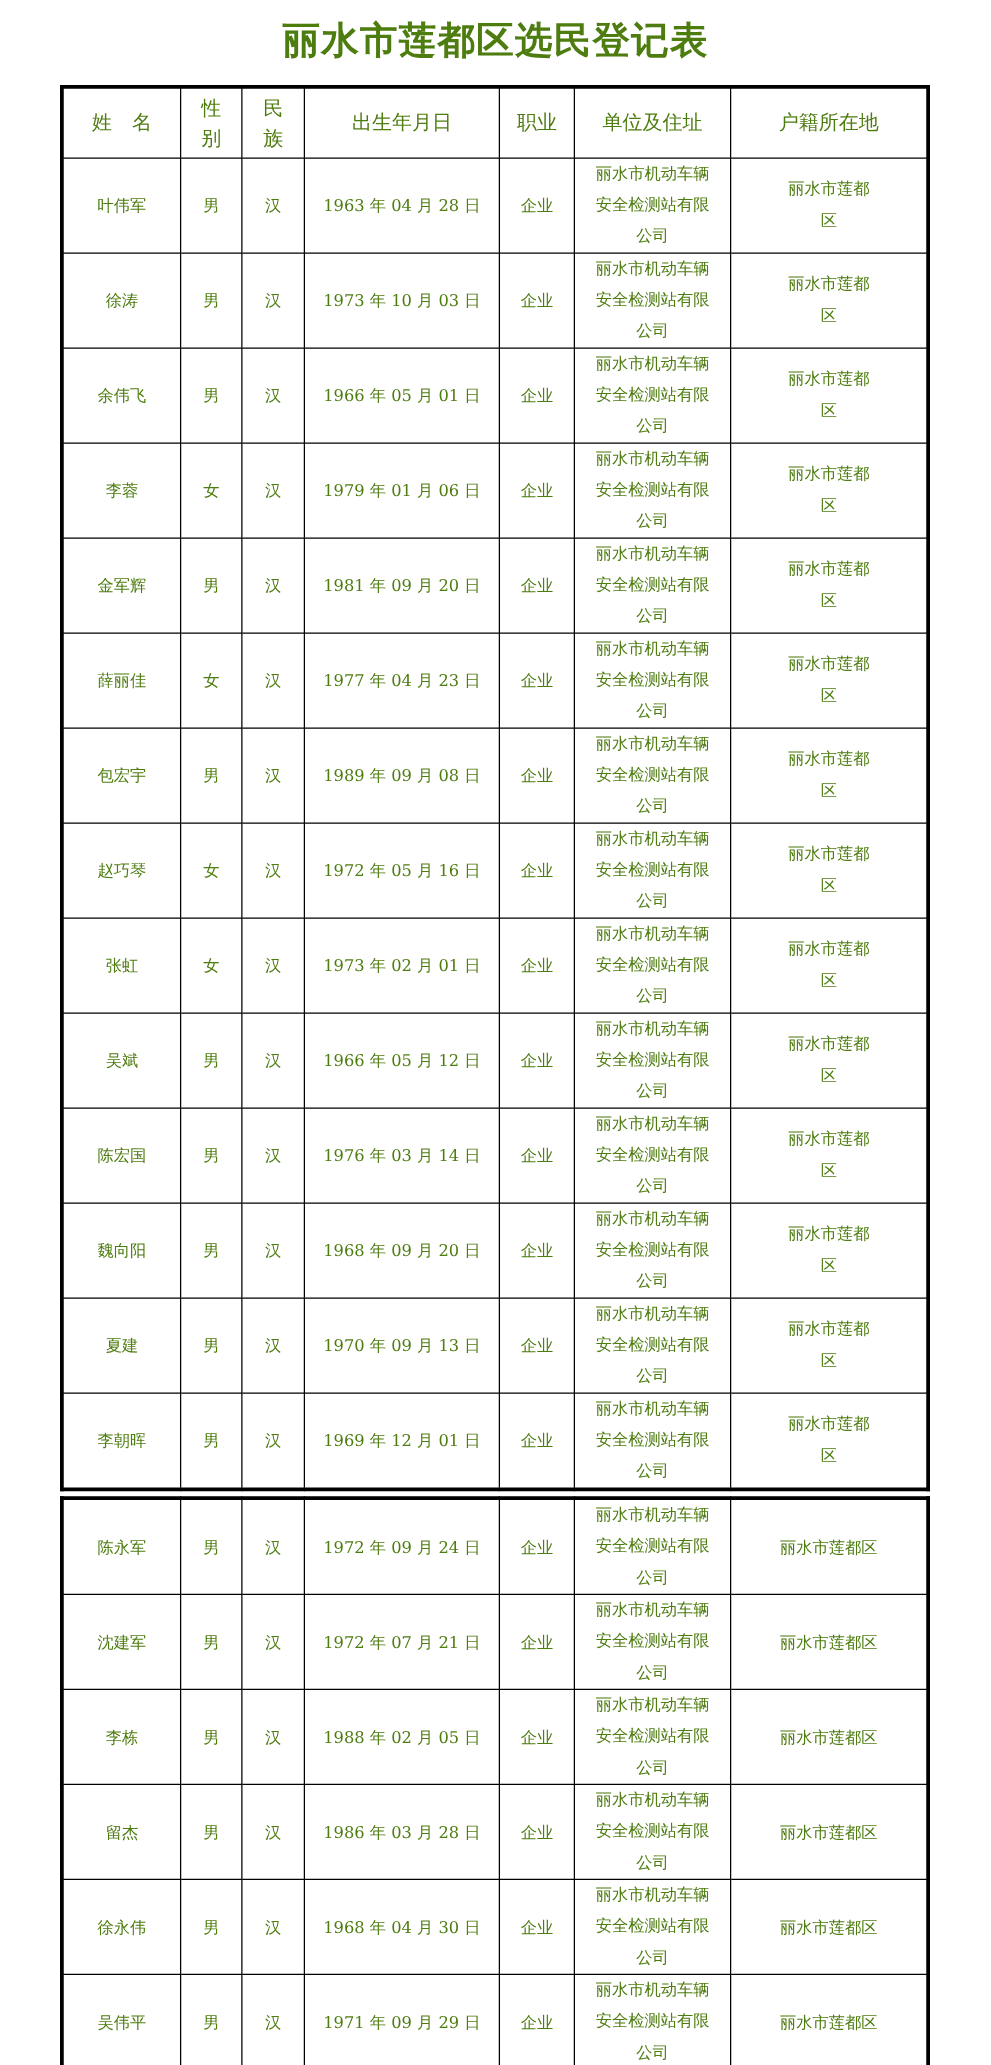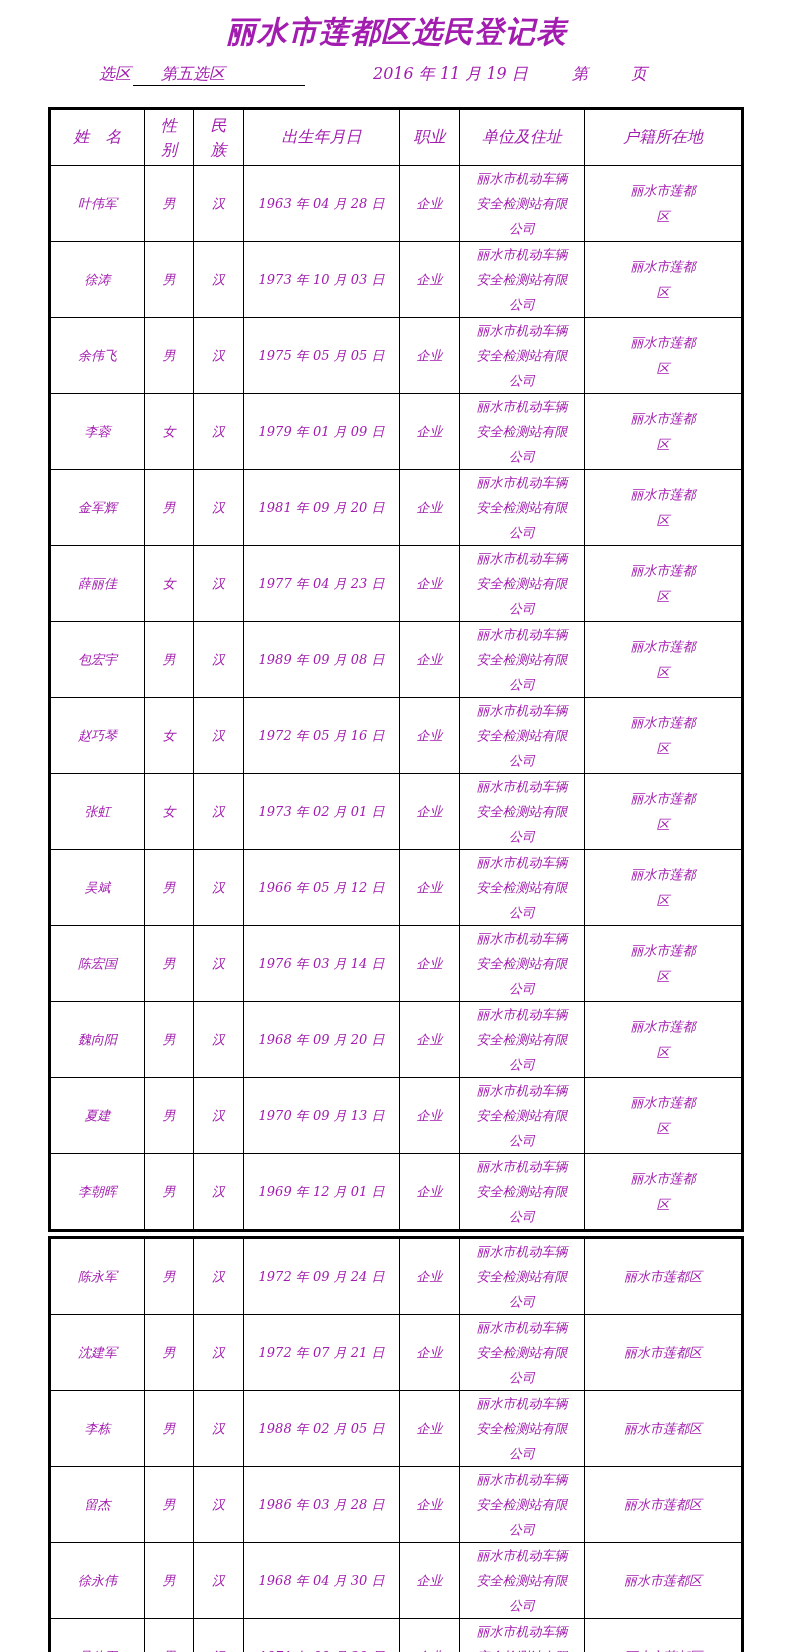--- a/index.html
+++ b/index.html
@@ -1,19 +1,19 @@
 <!DOCTYPE html>
 <html><head>
 <meta charset="utf-8">
 <style>
   html, body { margin:0; padding:0; background:#ffffff; }
   .page {
-    width:793px; height:1652px; background:#ffffff; color:#a21caf;
+    width:793px; height:1652px; background:#ffffff; color:#4d7c0f;
     font-family:"DejaVu Serif","Liberation Serif",serif;
-    position:relative; box-sizing:border-box; overflow:hidden;font-style:italic;
+    position:relative; box-sizing:border-box; overflow:hidden;
   }
   .title {
     margin:0; padding-top:12px; text-align:center;
     font-size:30px; font-weight:bold; letter-spacing:1px;
   }
   .meta { position:relative; height:30px; margin-top:9px; font-size:16px; }
   .meta span { white-space:nowrap; }
   .meta-district-label { position:absolute; left:99px; top:2px; }
   .meta-district-value {
     position:absolute; left:133px; top:2px; width:172px; height:22px;
@@ -42,27 +42,20 @@
   .hh-cell { font-size:14px; }
   .hh-span.wrap { display:inline-block; width:72px; line-height:26px; }
 </style>
 </head>
 <body>
 
 <div class="page">
 
   <h1 class="title">丽水市莲都区选民登记表</h1>
 
-  <div class="meta">
-    <span class="meta-district-label">选区</span>
-    <span class="meta-district-value">第五选区</span>
-    <span class="meta-date">2016 年  11 月  19 日</span>
-    <span class="meta-page-prefix">第</span>
-    <span class="meta-page-suffix">页</span>
-  </div>
 
   <table class="tbl t1">
     <colgroup>
       <col style="width:95px">
         <col style="width:49px">
         <col style="width:50px">
       <col style="width:156px">
         <col style="width:60px">
         <col style="width:125px">
       <col style="width:158px">
@@ -94,30 +87,30 @@
     <td>汉</td>
     <td>1973 年 10 月 03 日</td>
     <td>企业</td>
     <td class="unit-cell"><span class="unit-span">丽水市机动车辆安全检测站有限公司</span></td>
     <td class="hh-cell"><span class="hh-span wrap">丽水市莲都区</span></td>
   </tr>
         <tr>
     <td>余伟飞</td>
     <td>男</td>
     <td>汉</td>
-    <td>1975 年 05 月 05 日</td>
+    <td>1966 年 05 月 01 日</td>
     <td>企业</td>
     <td class="unit-cell"><span class="unit-span">丽水市机动车辆安全检测站有限公司</span></td>
     <td class="hh-cell"><span class="hh-span wrap">丽水市莲都区</span></td>
   </tr>
         <tr>
     <td>李蓉</td>
     <td>女</td>
     <td>汉</td>
-    <td>1979 年 01 月 09 日</td>
+    <td>1979 年 01 月 06 日</td>
     <td>企业</td>
     <td class="unit-cell"><span class="unit-span">丽水市机动车辆安全检测站有限公司</span></td>
     <td class="hh-cell"><span class="hh-span wrap">丽水市莲都区</span></td>
   </tr>
         <tr>
     <td>金军辉</td>
     <td>男</td>
     <td>汉</td>
     <td>1981 年 09 月 20 日</td>
     <td>企业</td>

